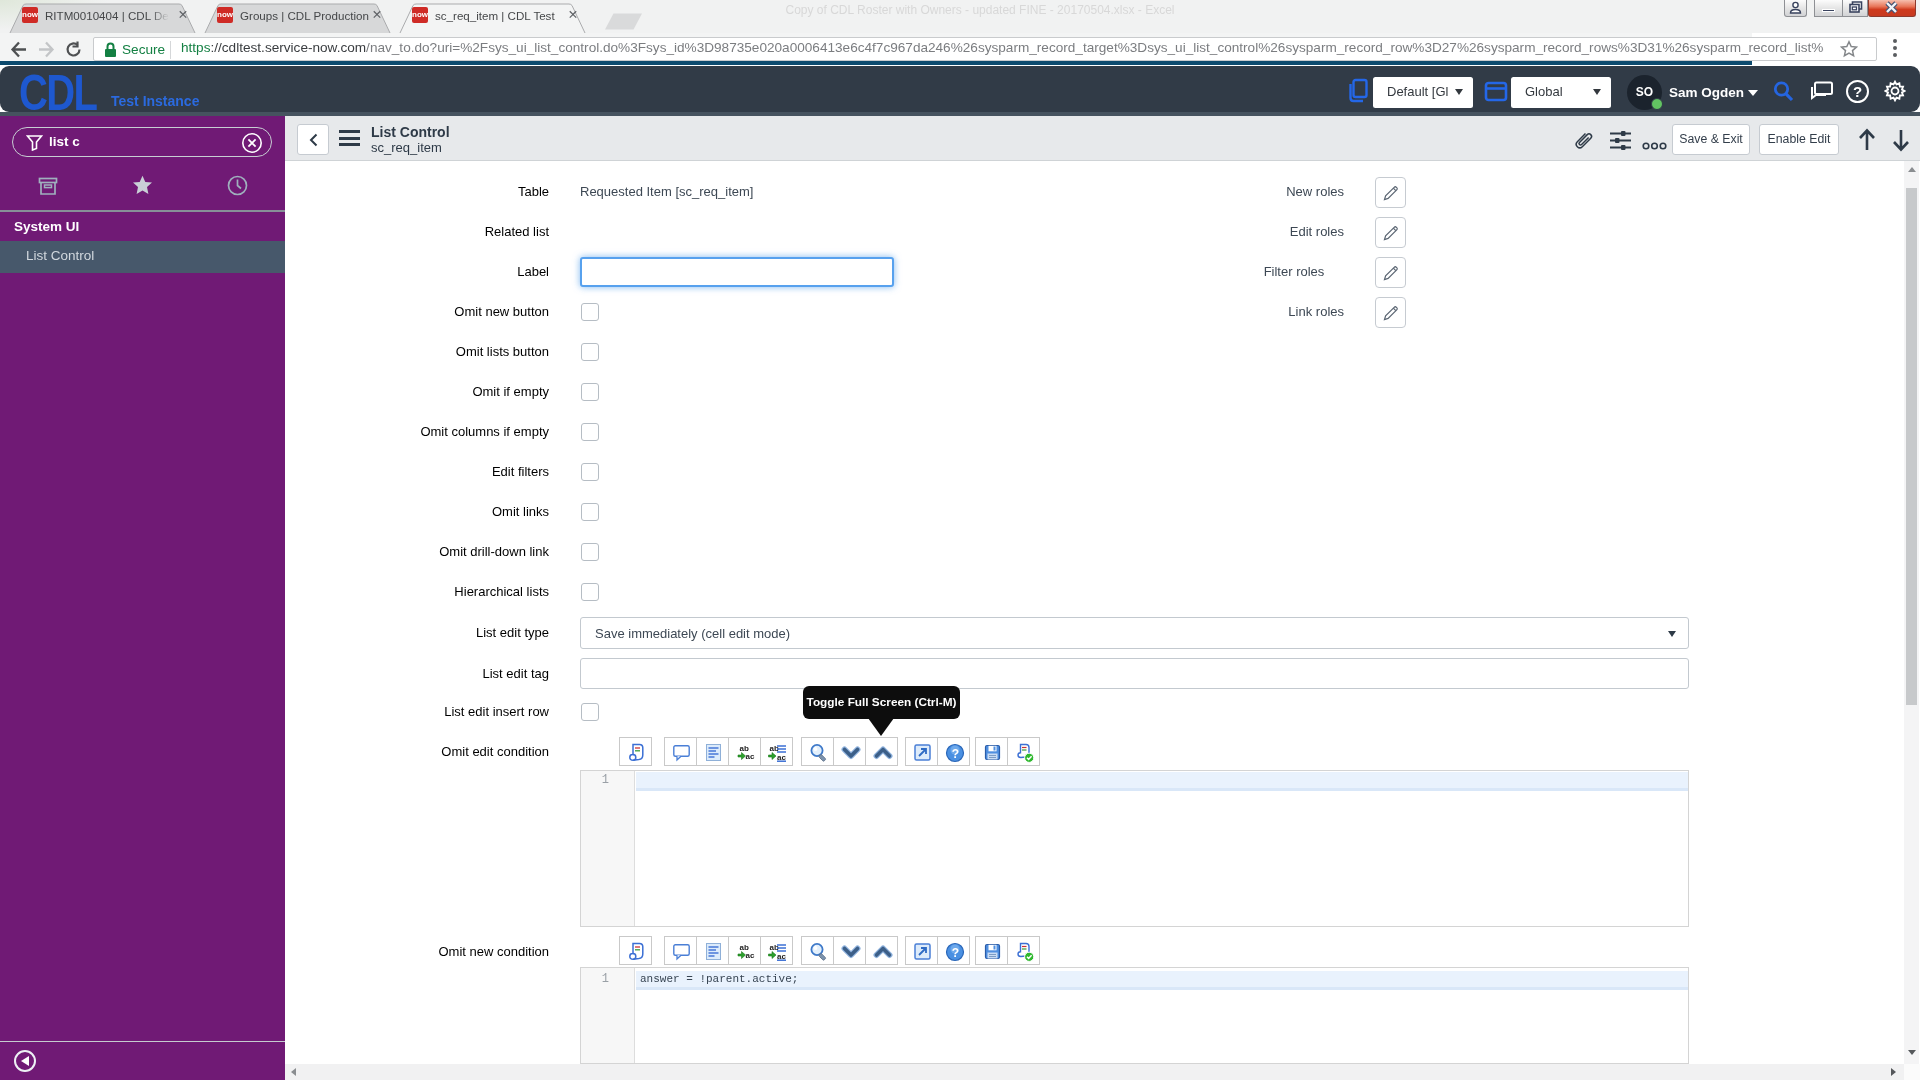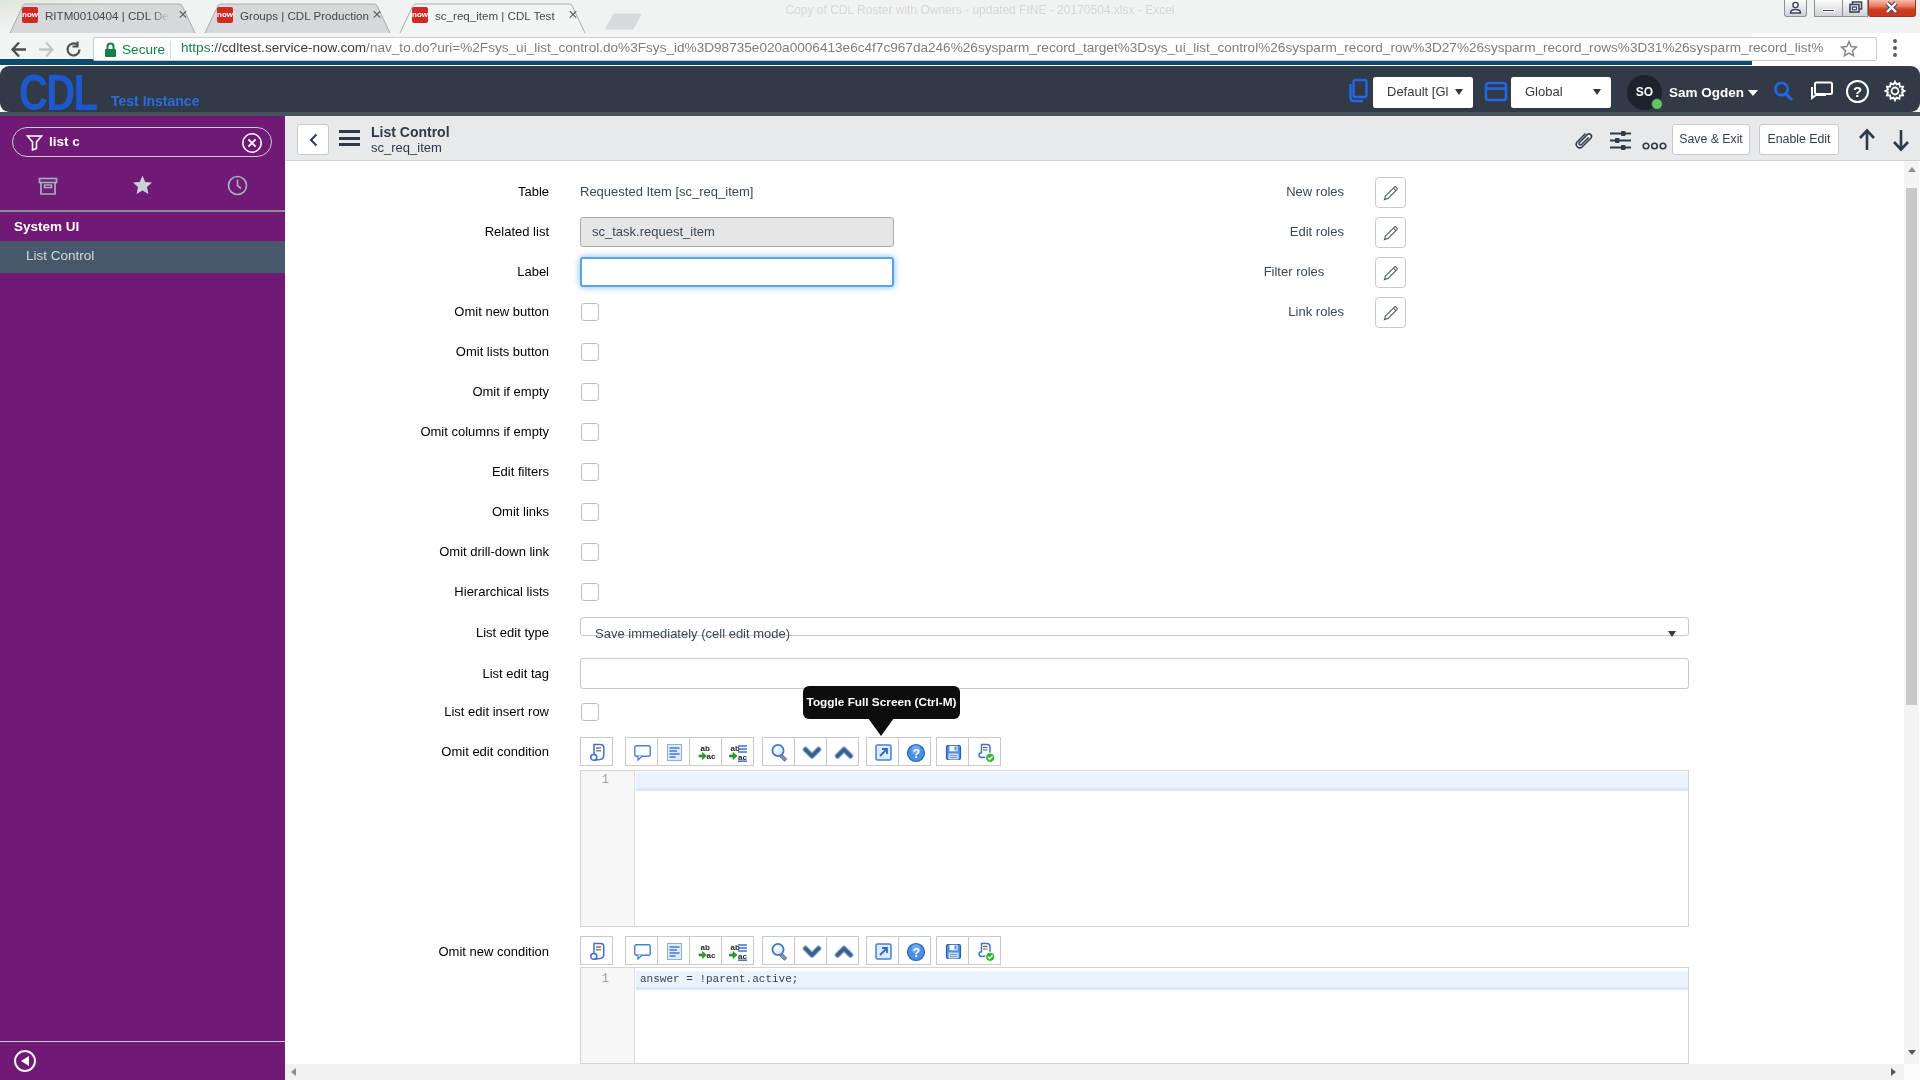--- a/index.html
+++ b/index.html
@@ -5,21 +5,21 @@
 * { margin:0; padding:0; box-sizing:border-box; }
 html,body { width:1920px; height:1080px; overflow:hidden; font-family:"Liberation Sans",sans-serif; }
 .abs { position:absolute; }
 #page { position:relative; width:1920px; height:1080px; background:#fff; }
 
 
 #titlebar { position:absolute; left:0; top:0; width:1920px; height:33px; background:#f1f2f2; }
 .tabtitle { position:absolute; top:9px; font-size:11.6px; color:#454749; white-space:nowrap; overflow:hidden; }
 .tabx { position:absolute; top:9px; width:14px; height:14px; color:#616468; font-size:12.5px; line-height:13px; text-align:center; }
 .favicon { position:absolute; top:7px; width:16px; height:16px; background:#cf2b26; border-radius:2px; color:#fff; font-size:8px; font-weight:bold; text-align:center; line-height:16px; }
-#toolbar { position:absolute; left:0; top:33px; width:1752px; height:32px; background:#f3f4f4; border-bottom:6px solid #0c4a6e; }
+#toolbar { position:absolute; left:0; top:33px; width:1752px; height:32px; background:#f3f4f4; border-bottom:4px solid #0c4a6e; }
 #omnibox { position:absolute; left:93px; top:4px; width:1784px; height:24px; background:#fff; border:1px solid #c9cbcd; border-radius:2px; }
 #urltext { position:absolute; left:181px; top:7px; font-size:13.6px; white-space:nowrap; width:1643px; overflow:hidden; color:#7b7d80; }
 
 
 #banner { position:absolute; left:0; top:66px; width:1920px; height:46px; background:#313b47;border-radius:9px; }
 #bstrip { position:absolute; left:0; top:112px; width:1920px; height:4px; background:#46535f; }
 .bsel { position:absolute; top:11px; height:31px; background:#fff; border-radius:2.5px; font-size:13px; color:#33383e; }
 .bsel span { position:absolute; left:14px; top:7px; }
 .bsel .car { position:absolute; right:10px; top:12px; width:0; height:0; border-left:4.5px solid transparent; border-right:4.5px solid transparent; border-top:6px solid #33383e; }
 
@@ -27,21 +27,21 @@
 #sidebar { position:absolute; left:0; top:116px; width:285px; height:964px; background:#701a75; }
 
 
 #main { position:absolute; left:285px; top:120px; width:1635px; height:960px; background:#fff; }
 #formheader { position:absolute; left:0; top:-4px; width:1635px; height:45px; background:#e7e9eb; border-bottom:1px solid #cfd3d6; }
 .hbtn { position:absolute; top:4px; height:31px; background:#fff; border:1px solid #c6cbd1; border-radius:3px; font-size:12.3px; color:#333e4b; text-align:center; line-height:29px; }
 .flabel { position:absolute; width:264px; text-align:right; font-size:13px; color:#000000; line-height:18px; }
 .rlabel { position:absolute; width:200px; text-align:right; font-size:13px; color:#3d4854; line-height:18px; }
 .cb { position:absolute; left:296px; width:18px; height:18px; border:1px solid #b6bdc4; border-radius:3px; background:#fff; }
 .pencilbtn { position:absolute; left:1090px; width:31px; height:31px; border:1px solid #c6cbd1; border-radius:4px; background:#fff; }
-.tbc { position:absolute; width:33px; height:29px; background:#fff; border:1px solid #c9c9c9; }
+.tbc { position:absolute; width:33px; height:29px; background:#fff; border:1px solid #c9c9c9;margin-left:39px; }
 .tbc svg { position:absolute; left:7px; top:5px; }
 .edbox { position:absolute; left:295px; width:1109px; border:1px solid #d4d4d4; background:#fff; }
 .gutter { position:absolute; left:0; top:0; width:54px; height:100%; background:#f7f7f7; border-right:1px solid #dddddd; }
 .lnum { position:absolute; left:0; top:3px; width:28px; text-align:right; font-family:"Liberation Mono",monospace; font-size:12px; color:#9aa0a6; }
 </style>
 </head>
 <body>
 <div id="page">
 
 <div id="titlebar">
@@ -260,21 +260,20 @@
   <div class="flabel" style="top:383px;">Omit links</div>
   <div class="flabel" style="top:423px;">Omit drill-down link</div>
   <div class="flabel" style="top:463px;padding-left:32px;">Hierarchical lists</div>
   <div class="flabel" style="top:504px;">List edit type</div>
   <div class="flabel" style="top:545px;">List edit tag</div>
   <div class="flabel" style="top:583px;">List edit insert row</div>
   <div class="flabel" style="top:623px;">Omit edit condition</div>
   <div class="flabel" style="top:823px;text-align:right;">Omit new condition</div>
 
   <div class="abs" style="left:295px;top:64px;font-size:13px;color:#3d4854;">Requested Item [sc_req_item]</div>
-  <div class="abs" style="left:295px;top:97px;width:314px;height:30px;background:#e6e6e6;border:1px solid #ababab;border-radius:3px;font-size:13px;color:#3d4854;line-height:28px;padding-left:11px;">sc_task.request_item</div>
   <div class="abs" style="left:295px;top:137px;width:314px;height:30px;background:#fff;border:2px solid #57a1ee;border-radius:3px;box-shadow:0 0 7px rgba(85,160,235,0.75);"></div>
 
   <div class="cb" style="top:183px;"></div>
   <div class="cb" style="top:223px;"></div>
   <div class="cb" style="top:263px;"></div>
   <div class="cb" style="top:303px;"></div>
   <div class="cb" style="top:343px;"></div>
   <div class="cb" style="top:383px;"></div>
   <div class="cb" style="top:423px;"></div>
   <div class="cb" style="top:463px;"></div>
@@ -294,21 +293,21 @@
         </svg></div>
   <div class="pencilbtn" style="top:137px;"><svg style="margin:7px 0 0 7px;" width="16" height="16" viewBox="0 0 16 16">
           <path d="M1.5 14.5 L2.6 10.9 L11.2 2.3 Q12.3 1.2 13.4 2.3 L13.7 2.6 Q14.8 3.7 13.7 4.8 L5.1 13.4 Z" fill="none" stroke="#5b6673" stroke-width="1.2"></path>
           <path d="M10.3 3.2 L12.8 5.7" stroke="#5b6673" stroke-width="1.2"></path>
         </svg></div>
   <div class="pencilbtn" style="top:177px;"><svg style="margin:7px 0 0 7px;" width="16" height="16" viewBox="0 0 16 16">
           <path d="M1.5 14.5 L2.6 10.9 L11.2 2.3 Q12.3 1.2 13.4 2.3 L13.7 2.6 Q14.8 3.7 13.7 4.8 L5.1 13.4 Z" fill="none" stroke="#5b6673" stroke-width="1.2"></path>
           <path d="M10.3 3.2 L12.8 5.7" stroke="#5b6673" stroke-width="1.2"></path>
         </svg></div>
 
-  <div class="abs" style="left:295px;top:497px;width:1109px;height:19px;background:#fff;border:1px solid #c3c9cf;border-radius:3px;">
+  <div class="abs" style="left:295px;top:497px;width:1109px;height:32px;background:#fff;border:1px solid #c3c9cf;border-radius:3px;">
     <div class="abs" style="left:14px;top:8px;font-size:13px;color:#3d4854;">Save immediately (cell edit mode)</div>
     <div class="abs" style="right:12px;top:13px;width:0;height:0;border-left:4.5px solid transparent;border-right:4.5px solid transparent;border-top:6px solid #2e3a47;"></div>
   </div>
   <div class="abs" style="left:295px;top:538px;width:1109px;height:31px;background:#fff;border:1px solid #c3c9cf;border-radius:3px;"></div>
 
   <div class="abs" style="left:518px;top:566px;width:157px;height:33px;background:#0d0d0d;border-radius:6px;color:#fff;font-size:11.8px;font-weight:bold;text-align:center;line-height:33px;">Toggle Full Screen (Ctrl-M)</div>
   <div class="abs" style="left:583px;top:598px;width:0;height:0;border-left:13px solid transparent;border-right:13px solid transparent;border-top:18px solid #0d0d0d;"></div>
 
   <div class="tbc" style="left:295px;top:617px;">
         <svg width="19" height="19" viewBox="0 0 19 19">

